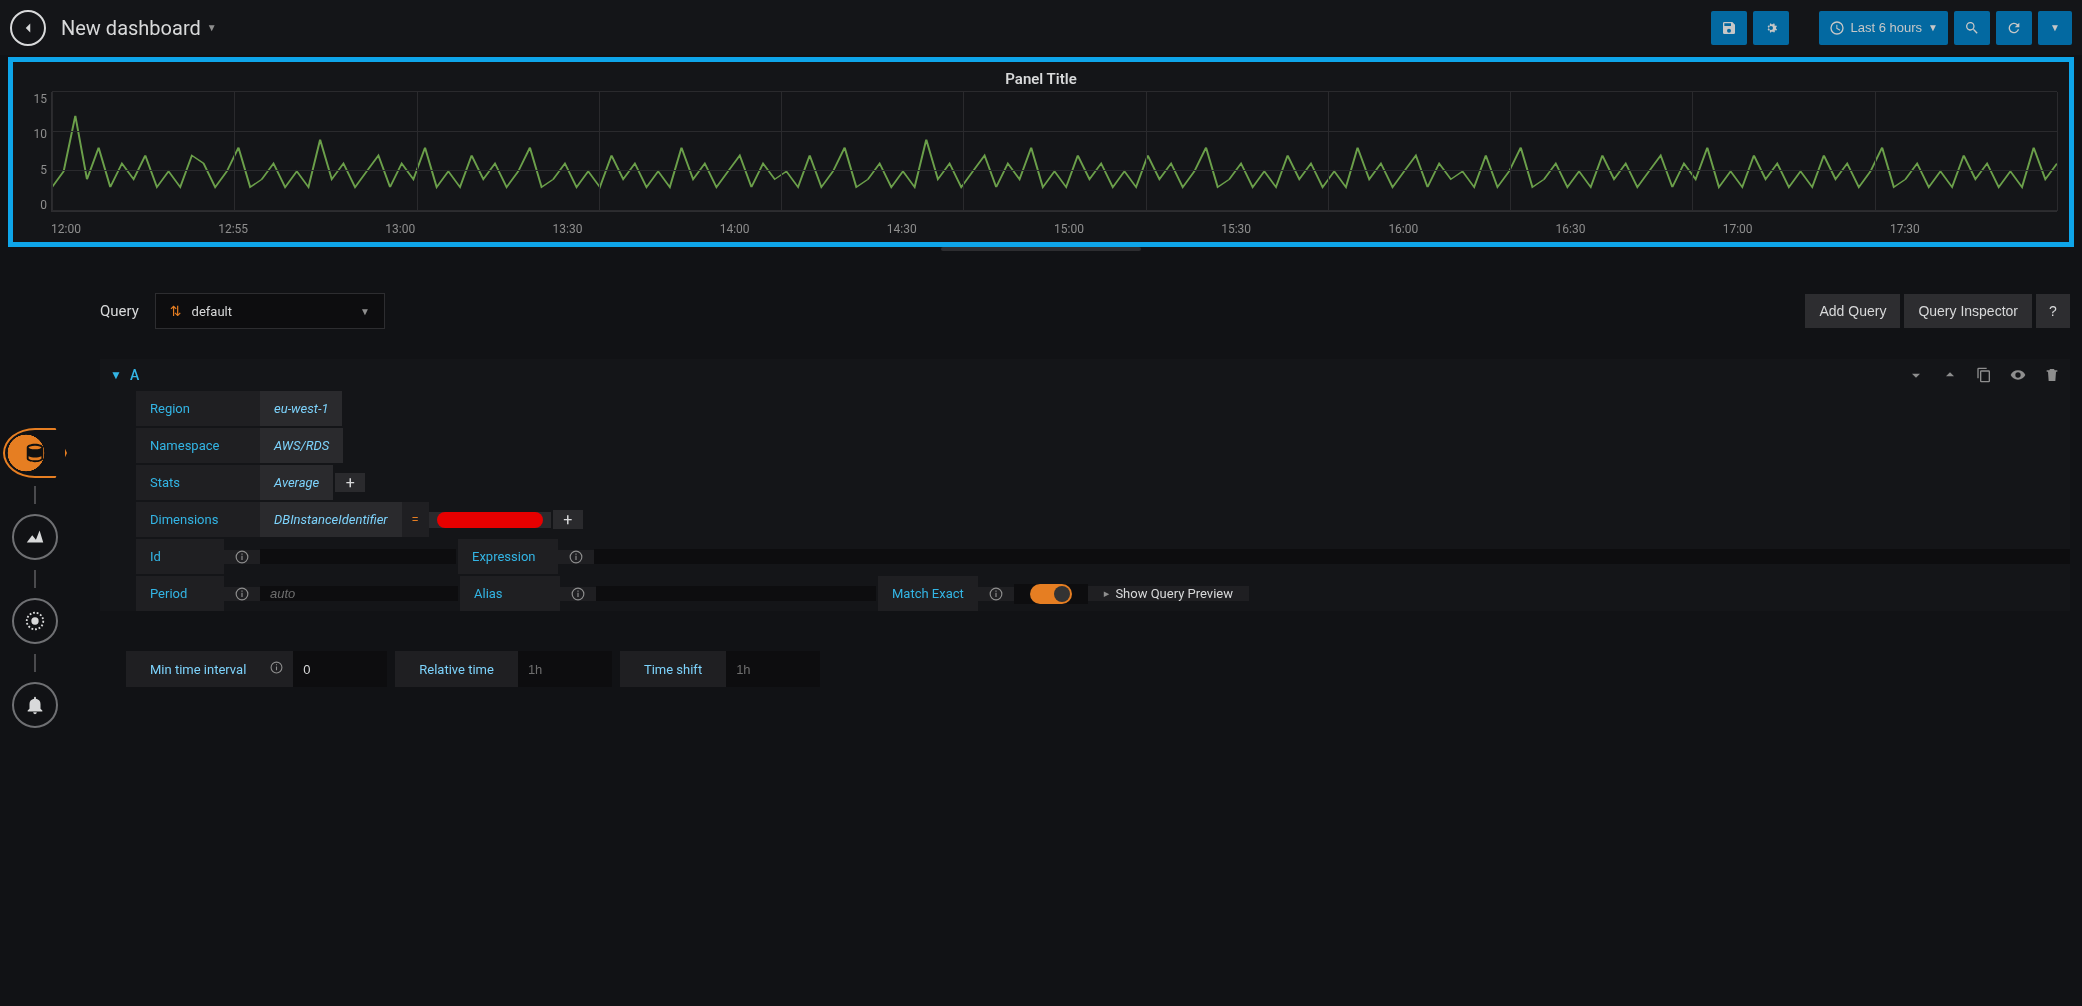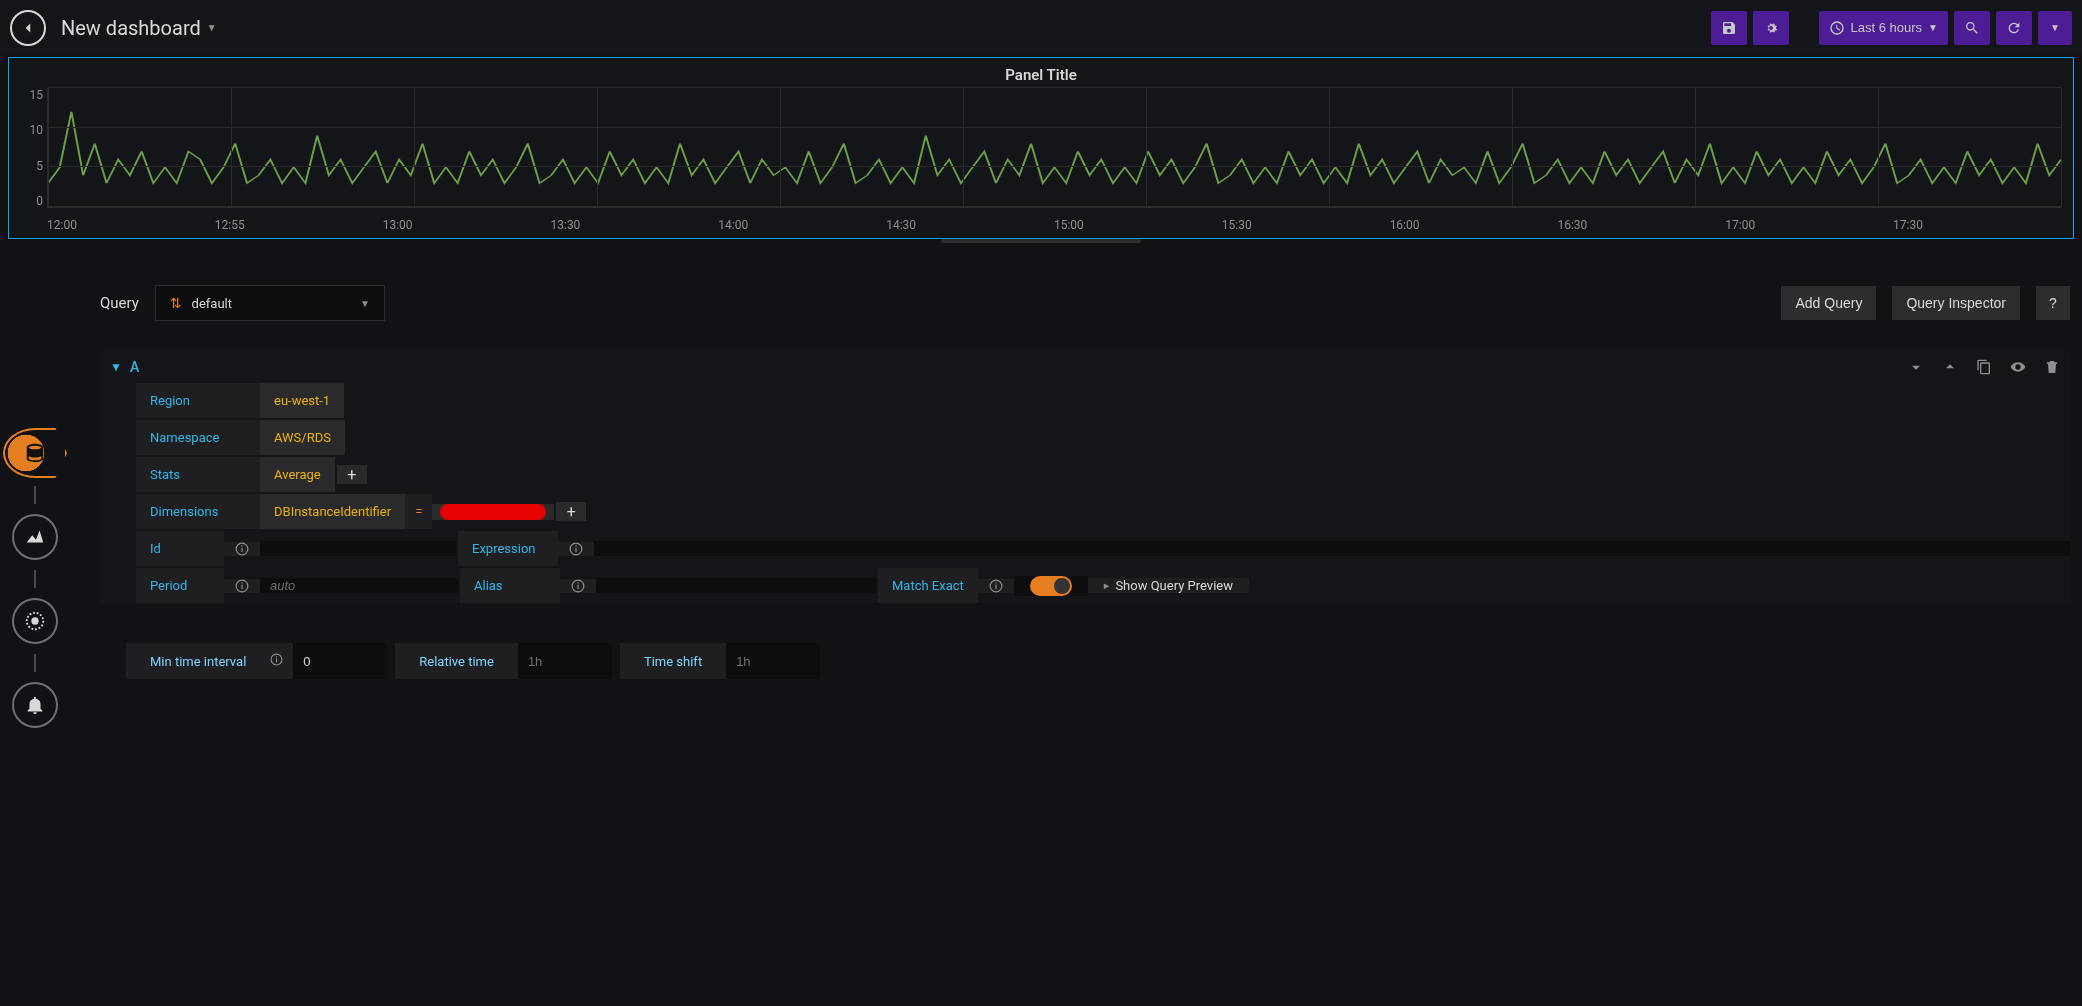--- a/index.html
+++ b/index.html
@@ -4,24 +4,24 @@
 <style>
 * { box-sizing: border-box; margin: 0; padding: 0; }
 body { background: #111215; color: #d8d9da; font-family: -apple-system, BlinkMacSystemFont, "Segoe UI", Roboto, sans-serif; font-size: 13px; width: 2082px; }
 
 .topbar { display: flex; align-items: center; height: 55px; padding: 0 10px; background: #141518; }
 .back-btn { width: 36px; height: 36px; border: 2px solid #d8d9da; border-radius: 50%; display: flex; align-items: center; justify-content: center; cursor: pointer; margin-right: 15px; }
 .back-btn svg { width: 18px; height: 18px; fill: #d8d9da; }
 .dash-title { font-size: 20px; font-weight: 400; color: #d8d9da; display: flex; align-items: center; gap: 6px; }
 .dash-title .caret { font-size: 10px; color: #8e8e8e; }
 .top-right { margin-left: auto; display: flex; gap: 6px; align-items: center; }
-.top-btn { background: #4c1d95; border: none; color: #c7c7c7; height: 34px; min-width: 34px; padding: 0 10px; display: flex; align-items: center; justify-content: center; gap: 6px; cursor: pointer; font-size: 13px; border-radius: 2px; }
+.top-btn { background: #0369a1; border: none; color: #c7c7c7; height: 34px; min-width: 34px; padding: 0 10px; display: flex; align-items: center; justify-content: center; gap: 6px; cursor: pointer; font-size: 13px; border-radius: 2px; }
 .top-btn svg { width: 16px; height: 16px; fill: #c7c7c7; }
 
-.panel-wrap { margin: 2px 8px 0 8px; background: #141518; border: 1px solid #0ea5e9; }
+.panel-wrap { margin: 2px 8px 0 8px; background: #141518; border: 5px solid #0ea5e9; }
 .panel-title { text-align: center; padding: 8px 0 4px 0; font-size: 15px; font-weight: 600; color: #d8d9da; }
 .chart-area { position: relative; height: 150px; padding: 0 12px; }
 .y-axis { position: absolute; left: 8px; top: 0; bottom: 30px; width: 26px; display: flex; flex-direction: column; justify-content: space-between; align-items: flex-end; color: #8e8e8e; font-size: 12px; }
 .x-axis { position: absolute; left: 38px; right: 12px; bottom: 6px; display: flex; justify-content: space-between; color: #8e8e8e; font-size: 12px; padding-top: 4px; }
 .x-axis span { flex: 1; text-align: left; }
 .plot { position: absolute; left: 38px; right: 12px; top: 0; bottom: 30px; border-left: 1px solid #2d2d30; border-bottom: 1px solid #2d2d30; }
 .plot .grid-h { position: absolute; left: 0; right: 0; border-top: 1px solid #2a2a2d; }
 .plot .grid-v { position: absolute; top: 0; bottom: 0; border-left: 1px solid #2a2a2d; }
 .plot svg { width: 100%; height: 100%; position: absolute; left: 0; top: 0; }
 .legend { padding: 6px 12px 10px 12px; display: flex; align-items: center; gap: 6px; font-size: 12px; color: #d8d9da; }
@@ -37,34 +37,34 @@
 .side-item.active svg { position: relative; z-index: 1; fill: #111; }
 .side-conn { width: 2px; height: 18px; background: #4a4a4d; margin-top: -10px; margin-bottom: -10px; }
 
 .editor { margin-left: 100px; margin-right: 12px; margin-top: 40px; }
 .query-header { display: flex; align-items: center; gap: 16px; padding: 0 0 10px 0; }
 .query-title { font-size: 15px; font-weight: 400; color: #d8d9da; }
 .ds-select { display: flex; align-items: center; gap: 10px; background: #0d0d0f; border: 1px solid #2d2d30; height: 36px; padding: 0 14px; min-width: 230px; cursor: pointer; }
 .ds-select .ds-icon { color: #e67e22; font-size: 14px; }
 .ds-select .ds-label { flex: 1; }
 .ds-select .caret { font-size: 10px; color: #8e8e8e; }
-.qh-right { margin-left: auto; display: flex; gap: 16px; align-items: flex-end; }
+.qh-right { margin-left: auto; display: flex; gap: 4px; align-items: flex-end; }
 .qh-btn { background: #2d2d30; border: none; color: #d8d9da; height: 34px; padding: 0 14px; font-size: 14px; cursor: pointer; }
 
 .query-a { margin-top: 20px; background: #141518; }
 .query-a-head { display: flex; align-items: center; padding: 8px 10px; gap: 8px; }
 .query-a-head .toggle { color: #33b5e5; font-size: 12px; }
 .query-letter { color: #33b5e5; font-size: 14px; font-weight: 500; }
 .qa-actions { margin-left: auto; display: flex; gap: 18px; }
 .qa-actions svg { width: 16px; height: 16px; fill: #8e8e8e; cursor: pointer; }
 
 .query-rows { padding-left: 36px; }
 .qrow { display: flex; align-items: center; margin-bottom: 2px; }
 .qlabel { background: #1f1f22; color: #33b5e5; font-size: 13px; padding: 10px 14px; min-width: 124px; display: flex; align-items: center; }
-.qval { background: #2a2a2d; color: #eab308; font-size: 13px; padding: 10px 14px; display: flex; align-items: center; }
+.qval { background: #2a2a2d; color: #7dd3fc; font-size: 13px; padding: 10px 14px; display: flex; align-items: center; font-style: italic; }
 .qfill { flex: 1; background: #1f1f22; }
 .qbtn { background: #2a2a2d; color: #d8d9da; width: 30px; display: flex; align-items: center; justify-content: center; font-size: 16px; cursor: pointer; margin-left: 2px; }
 .qeq { background: #1f1f22; color: #e67e22; padding: 10px; display: flex; align-items: center; }
 .qred { background: #e60000; height: 16px; width: 106px; border-radius: 8px; align-self: center; }
 .qinfo { width: 36px; display: flex; align-items: center; justify-content: center; background: #1f1f22; }
 .qinfo svg { width: 14px; height: 14px; fill: #8e8e8e; }
 .qinput { background: #0d0d0f; border: none; min-width: 130px; padding: 0 10px; color: #d8d9da; font-size: 13px; }
 .qinput::placeholder { color: #6e6e6e; }
 .toggle-sw { width: 42px; height: 20px; background: #e67e22; border-radius: 10px; position: relative; align-self: center; margin: 0 10px; }
 .toggle-sw::after { content: ''; position: absolute; right: 2px; top: 2px; width: 16px; height: 16px; background: #333; border-radius: 50%; }

